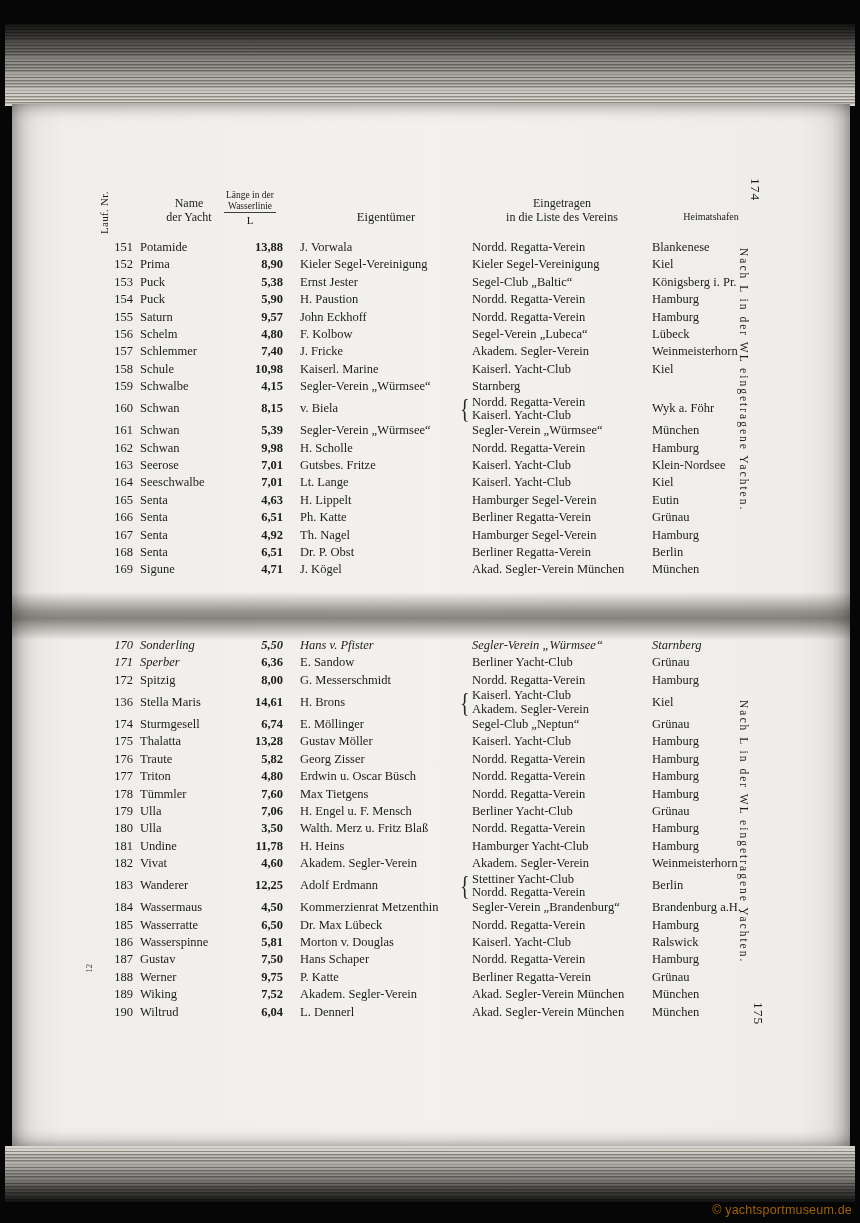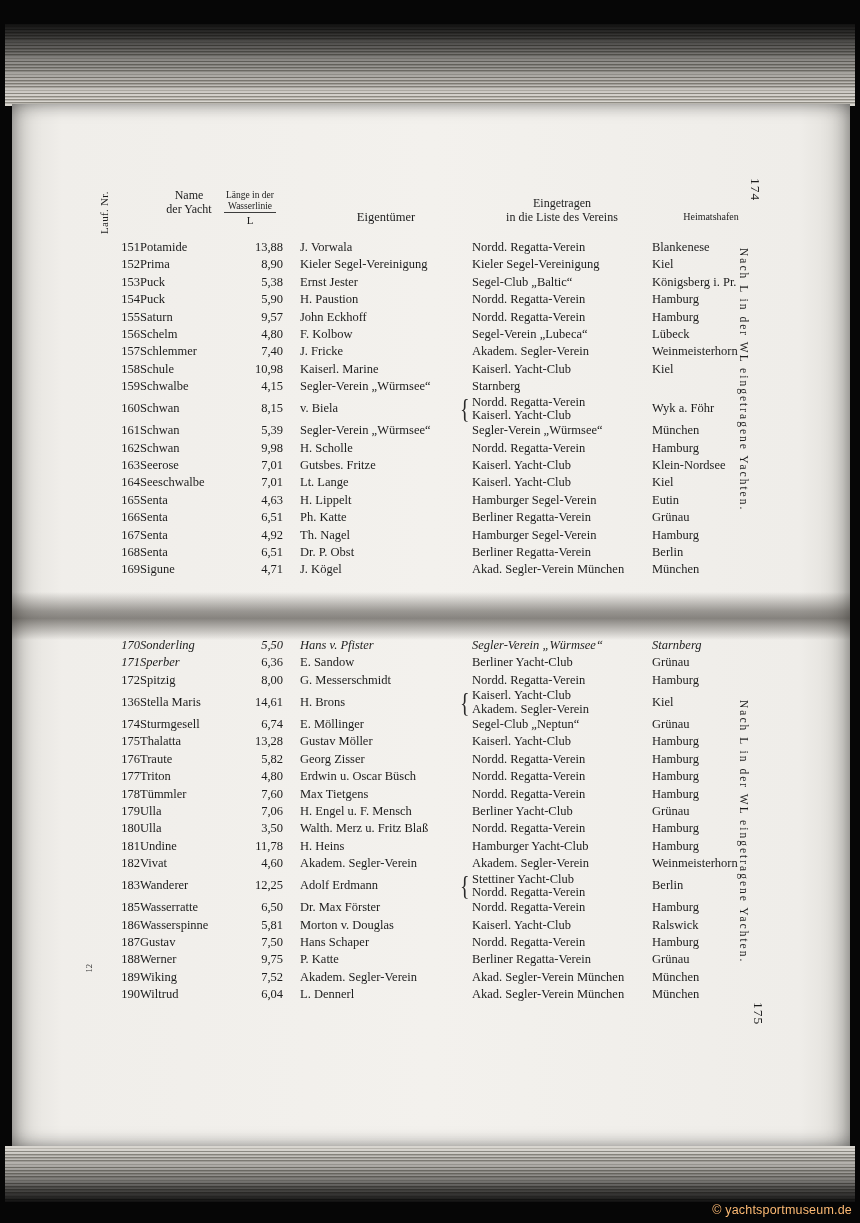--- a/index.html
+++ b/index.html
@@ -18,51 +18,51 @@
          background:linear-gradient(90deg,#e2e0db,#f0eeea 6%,#f3f1ed 50%,#efede9 94%,#deDCD7);
          background-color:#f1efeb;
          box-shadow:inset 16px 0 22px -12px rgba(0,0,0,.35), inset -16px 0 22px -12px rgba(0,0,0,.35), inset 0 10px 18px -10px rgba(0,0,0,.35), inset 0 -10px 18px -10px rgba(0,0,0,.35);}
   .gutter{position:absolute;left:12px;right:10px;top:592px;height:48px;
          background:linear-gradient(180deg,rgba(30,27,24,0),rgba(46,42,37,.45) 40%,rgba(46,42,37,.55) 55%,rgba(30,27,24,0));}
   
   .tbody{position:absolute;width:674px;}
   .row{display:grid;grid-template-columns:42px 106px 54px 172px 180px 118px;
        align-items:center;min-height:17.4px;font-size:12.5px;line-height:13.4px;}
   .cell{min-width:0;}
-  .c-nr{text-align:right;}
-  .c-len{text-align:right;padding-right:17px;}
+  .c-nr{text-align:right;padding-right:7px;}
+  .c-len{text-align:right;padding-right:17px;font-weight:bold;}
   .c-owner .ln2{padding-left:14px;}
   .c-club{position:relative;}
   .brace{position:absolute;left:-12px;top:50%;transform:translateY(-50%) scaleY(1.35);
          font-size:20px;color:#2a2a2a;}
   .it{font-style:italic;}
   
   .thead{position:absolute;top:0;left:0;width:860px;height:0;font-size:12px;}
   .hcell{position:absolute;text-align:center;line-height:14px;}
   .h-laufnr{left:97px;top:186px;height:54px;width:18px;font-size:11px;letter-spacing:.3px;}
-  .h-name{left:136px;top:188px;width:106px;}
+  .h-name{left:136px;top:196px;width:106px;}
   .h-len{left:200px;top:190px;width:100px;font-size:9.5px;line-height:10.5px;}
   .h-len-top{display:inline-block;border-bottom:1px solid #3c3c3c;padding:0 2px 1px 2px;}
   .h-len-sym{font-size:11px;margin-top:2px;}
   .h-owner{left:300px;top:210px;width:172px;font-size:12.5px;}
   .h-club{left:472px;top:196px;width:180px;}
   .h-port{left:652px;top:210px;width:118px;font-size:10px;}
   
   .vtext{writing-mode:vertical-rl;text-orientation:mixed;}
   .flip{transform:rotate(180deg);}
   .side-note{position:absolute;font-size:11.5px;letter-spacing:2px;color:#1e1e1e;}
   #side-top{left:738px;top:248px;height:352px;}
   #side-bottom{left:738px;top:700px;height:352px;}
   .page-num{position:absolute;font-size:13.5px;letter-spacing:1px;}
   #pn-top{left:747px;top:178px;}
   #pn-bottom{left:750px;top:1002px;}
   .sig{position:absolute;left:84px;top:964px;font-size:8.5px;color:#333;}
   
   .watermark{position:absolute;right:8px;top:1203px;font-family:"Liberation Sans","DejaVu Sans",sans-serif;
-             font-size:12.5px;color:#fdba74;letter-spacing:.2px;}
+             font-size:12.5px;color:#a16207;letter-spacing:.2px;}
 </style>
 </head>
 <body>
 
 <div class="scan">
 
   <div class="edges edges-top"></div>
   <div class="paper"></div>
 
   <div class="thead">
@@ -750,30 +750,50 @@
           <span class="brace">{</span>
           <div class="ln">Stettiner Yacht-Club</div>
           <div class="ln ln2">Nordd. Regatta-Verein</div>
         </div>
         <div class="cell c-port">
           <div class="ln">Berlin</div>
         </div>
       </div>
       <div class="row">
         <div class="cell c-nr">
+          <div class="ln">184</div>
+        </div>
+        <div class="cell c-name">
+          <div class="ln">Wassermaus</div>
+        </div>
+        <div class="cell c-len">
+          <div class="ln">4,50</div>
+        </div>
+        <div class="cell c-owner">
+          <div class="ln">Kommerzienrat Metzenthin</div>
+        </div>
+        <div class="cell c-club">
+          <div class="ln">Segler-Verein „Brandenburg“</div>
+        </div>
+        <div class="cell c-port">
+          <div class="ln">Brandenburg a.H.</div>
+        </div>
+      </div>
+      <div class="row">
+        <div class="cell c-nr">
           <div class="ln">185</div>
         </div>
         <div class="cell c-name">
           <div class="ln">Wasserratte</div>
         </div>
         <div class="cell c-len">
           <div class="ln">6,50</div>
         </div>
         <div class="cell c-owner">
-          <div class="ln">Dr. Max Förster</div>
+          <div class="ln">Dr. Max Lübeck</div>
         </div>
         <div class="cell c-club">
           <div class="ln">Nordd. Regatta-Verein</div>
         </div>
         <div class="cell c-port">
           <div class="ln">Hamburg</div>
         </div>
       </div>
       <div class="row">
         <div class="cell c-nr">

